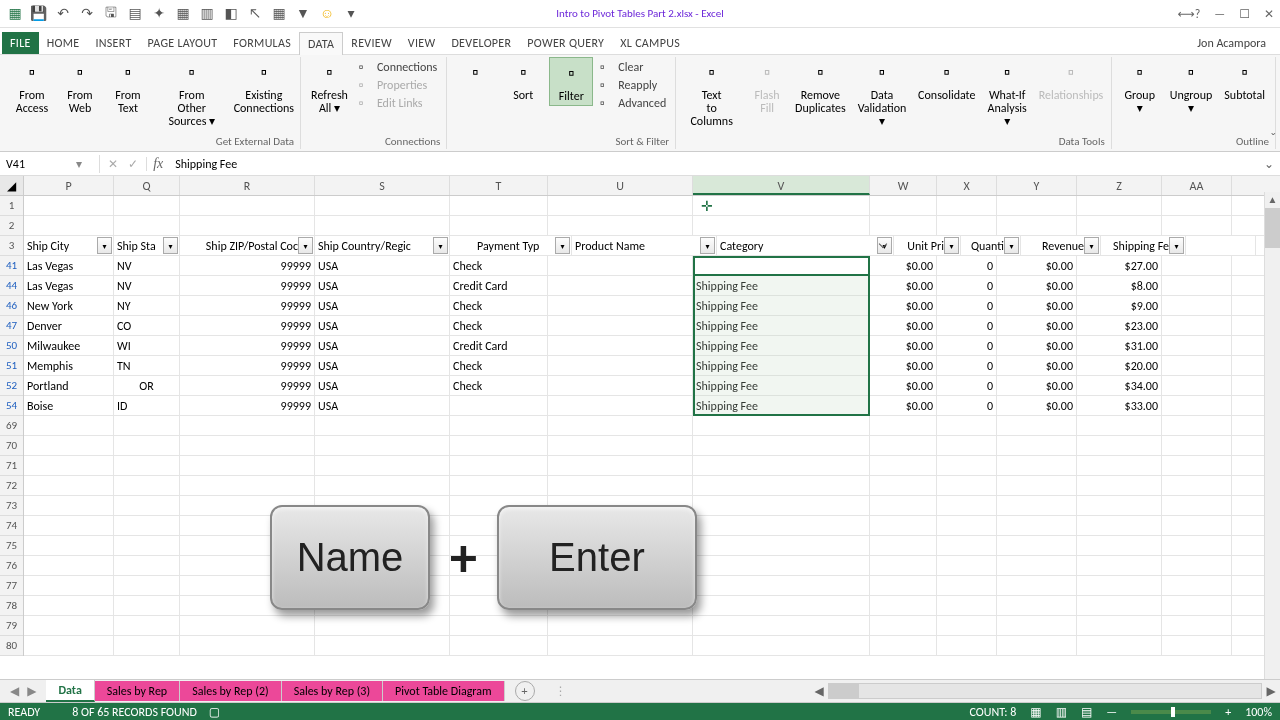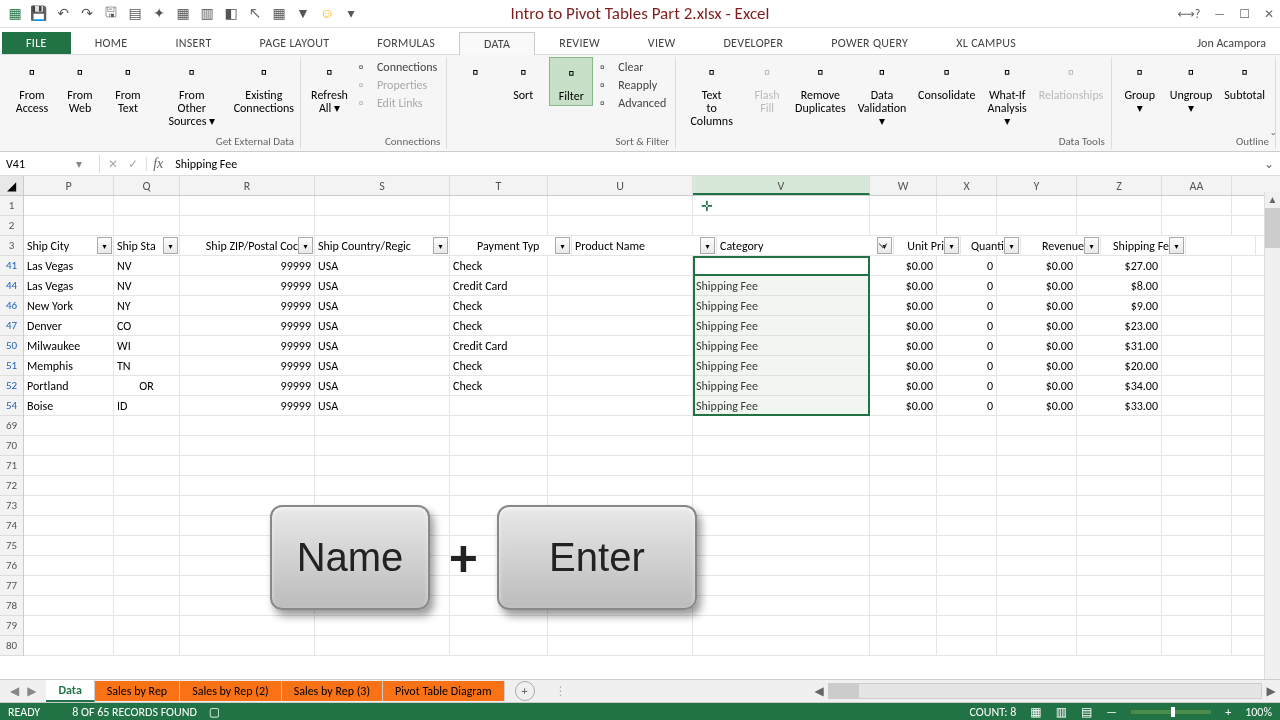--- a/index.html
+++ b/index.html
@@ -1,24 +1,24 @@
 <!DOCTYPE html>
 <html><head>
 <meta charset="utf-8">
 <style>
 *{box-sizing:border-box;margin:0;padding:0;font-family:"Segoe UI","Calibri",sans-serif;font-size:12px}
 body{background:#fff;width:1280px;height:720px;overflow:hidden;position:relative}
 .titlebar{height:28px;background:#fff;display:flex;align-items:center;padding:0 6px;border-bottom:1px solid #e1e1e1}
 .qat{display:flex;gap:6px;align-items:center}
 .qat .ico{width:18px;height:18px;display:flex;align-items:center;justify-content:center;font-size:14px;color:#555}
-.title{position:absolute;left:50%;transform:translateX(-50%);color:#7f1d1d;font-size:17px}
+.title{position:absolute;left:50%;transform:translateX(-50%);color:#6d28d9;font-size:11px}
 .wincontrols{margin-left:auto;display:flex;gap:14px;color:#666;font-size:13px}
 .wincontrols span{cursor:default}
 .tabbar{height:26px;background:#fff;display:flex;align-items:end;padding-left:2px}
-.tab{padding:4px 24px;font-size:12px;color:#444;text-transform:uppercase;letter-spacing:0.3px}
+.tab{padding:4px 8px;font-size:12px;color:#444;text-transform:uppercase;letter-spacing:0.3px}
 .tab.file{background:#217346;color:#fff}
 .tab.active{border:1px solid #ccc;border-bottom:none;background:#f9f9f9;position:relative;top:1px;z-index:2}
 .user{margin-left:auto;padding:4px 14px;color:#444}
 .ribbon{height:98px;background:#f6f6f6;border-top:1px solid #ddd;border-bottom:1px solid #ccc;display:flex;padding:2px 4px;position:relative}
 .group{display:flex;flex-direction:column;justify-content:space-between;padding:0 6px;border-right:1px solid #ddd}
 .group:last-child{border-right:none}
 .gbtns{display:flex;gap:4px;align-items:flex-start;flex:1}
 .bigbtn{display:flex;flex-direction:column;align-items:center;justify-content:center;padding:2px 4px;min-width:44px;text-align:center;line-height:1.1}
 .bigbtn .bicon{width:28px;height:28px;margin-bottom:2px;display:flex;align-items:center;justify-content:center;font-size:18px}
 .bigbtn.active{background:#c8e0c8;border:1px solid #8bb88b}
@@ -49,21 +49,21 @@
 .cell{border-right:1px solid #e5e5e5;padding:0 3px;line-height:20px;overflow:hidden;white-space:nowrap;font-size:12px}
 .cell.r{text-align:right}
 .hdrcell{background:#fff;position:relative;padding-right:16px;white-space:nowrap;overflow:visible;font-size:12px}
 .filterbtn{position:absolute;right:1px;top:1px;width:15px;height:17px;border:1px solid #aaa;background:linear-gradient(#fdfdfd,#e8e8e8);font-size:8px;display:flex;align-items:center;justify-content:center}
 .filterbtn.active::before{content:"";position:absolute;left:2px;top:3px;width:5px;height:5px;border:1px solid #555;border-width:0 0 1px 1px;transform:rotate(-45deg)}
 .selrange{position:absolute;border:2px solid #217346;background:rgba(200,220,200,0.25);pointer-events:none}
 .activecell{position:absolute;border:2px solid #217346;background:#fff;pointer-events:none}
 .cursor-marker{position:absolute;font-size:14px;color:#217346;pointer-events:none}
 .sheettabs{position:absolute;bottom:17px;left:0;right:0;height:24px;background:#f0f0f0;display:flex;align-items:center;border-top:1px solid #ccc;border-bottom:1px solid #ccc}
 .navarrows{display:flex;gap:8px;padding:0 10px;color:#888}
-.sheettab{padding:3px 12px;border-right:1px solid #ccc;background:#f97316;font-size:12px}
+.sheettab{padding:3px 12px;border-right:1px solid #ccc;background:#ec4899;font-size:12px}
 .sheettab.active{background:#fff;color:#217346;font-weight:bold;border-bottom:2px solid #217346}
 .addsheet{width:20px;height:20px;border:1px solid #aaa;border-radius:50%;margin-left:10px;display:flex;align-items:center;justify-content:center;color:#666}
 .hscroll{margin-left:auto;width:470px;height:18px;display:flex;align-items:center;background:#f0f0f0}
 .hscroll .track{flex:1;background:#e5e5e5;height:16px;position:relative;border:1px solid #ccc}
 .hscroll .thumb{position:absolute;left:0;width:30px;height:100%;background:#ccc}
 .hscroll .arr{width:18px;text-align:center;color:#666}
 .statusbar{position:absolute;bottom:0;left:0;right:0;height:17px;background:#217346;color:#fff;display:flex;align-items:center;padding:0 8px;font-size:11px}
 .statusbar .sp{margin-left:auto;display:flex;gap:14px;align-items:center}
 .overlay{position:absolute;left:270px;top:505px;display:flex;align-items:center;gap:20px;z-index:50}
 .keycap{width:160px;height:105px;background:linear-gradient(#e8e8e8,#bcbcbc);border:2px solid #888;border-radius:12px;box-shadow:4px 6px 8px rgba(0,0,0,0.4),inset 0 2px 4px rgba(255,255,255,0.6);display:flex;align-items:center;justify-content:center;font-size:40px;font-family:Arial;color:#222}

